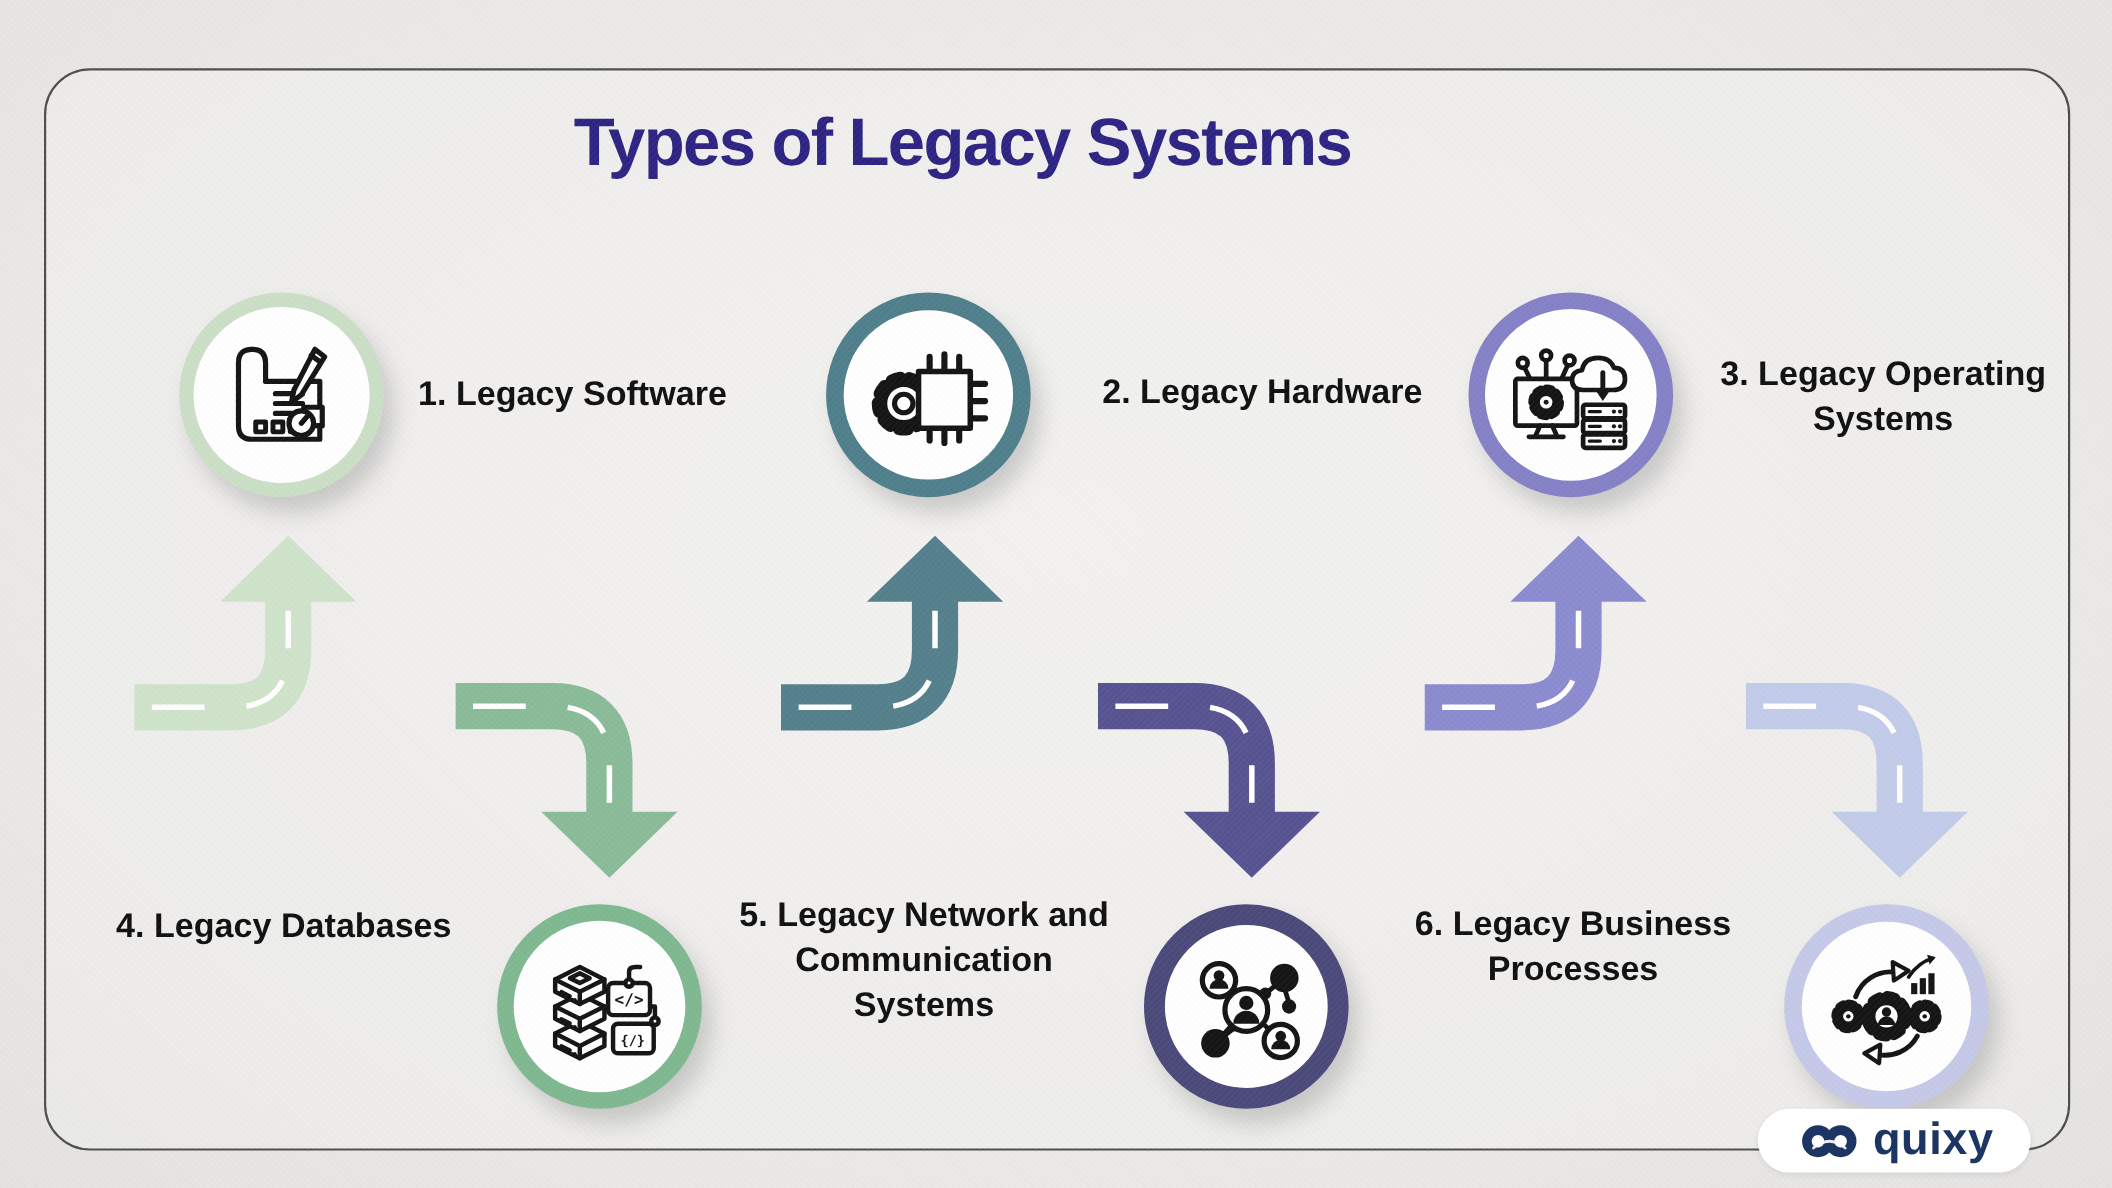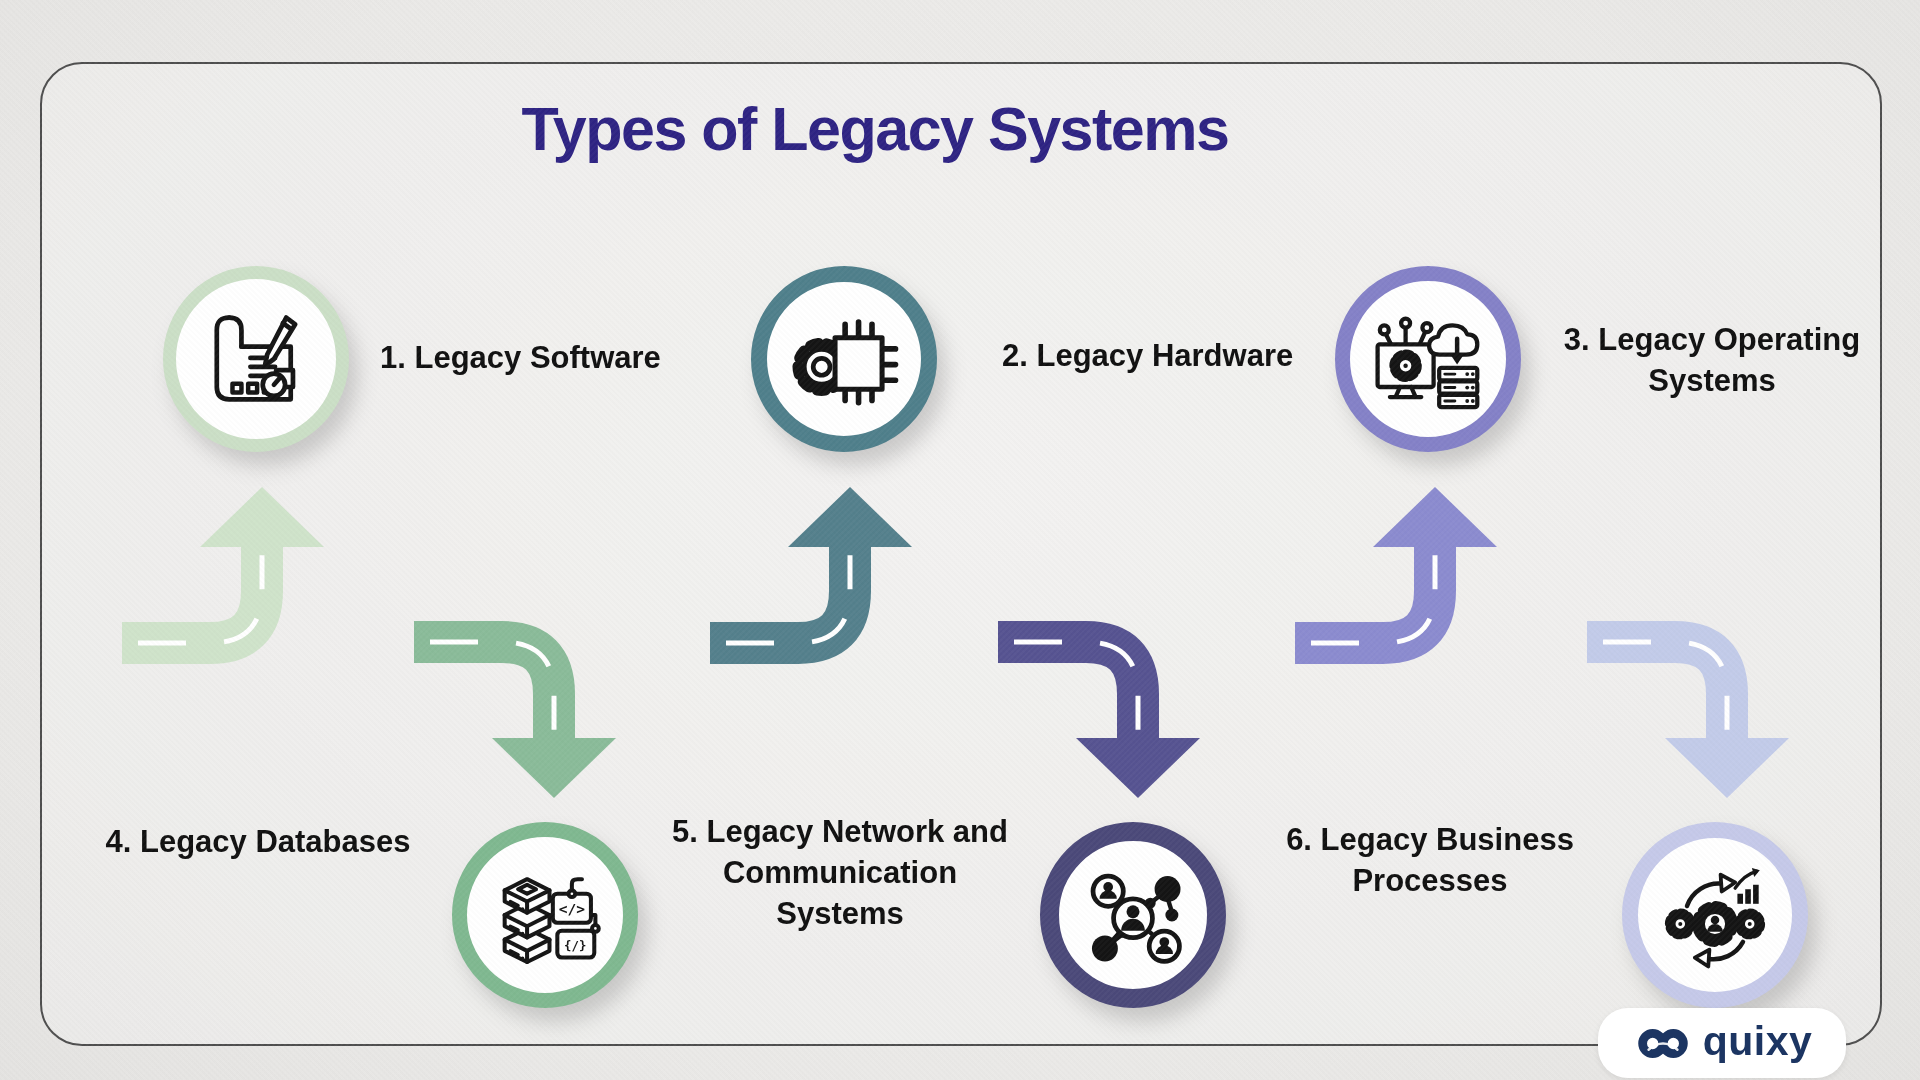--- a/index.html
+++ b/index.html
@@ -18,21 +18,21 @@
   .title{position:absolute;left:400px;top:96px;width:950px;text-align:center;
     font-size:61px;font-weight:bold;letter-spacing:-1.5px;color:#2e2383;line-height:1.1;}
   .node-label{position:absolute;font-size:31px;font-weight:bold;color:#101010;line-height:1.32;}
   .circle{position:absolute;border-style:solid;border-radius:50%;background:#fff;
     width:186px;height:186px;box-sizing:border-box;display:flex;align-items:center;justify-content:center;
     box-shadow:9px 14px 20px rgba(100,100,100,.28);}
   .circle svg{display:block;}
   .arrow{position:absolute;width:205px;height:190px;}
   .arrow svg{display:block;width:205px;height:190px;}
   .arrow.down svg{transform:scaleY(-1);}
-  .logo-pill{position:absolute;left:1598px;top:1008px;width:248px;height:70px;background:#ffffff;
+  .logo-pill{position:absolute;left:1598px;top:1008px;width:248px;height:58px;background:#ffffff;
     border-radius:30px;display:flex;align-items:center;justify-content:center;gap:9px;z-index:60;
     box-shadow:0 2px 6px rgba(0,0,0,.08);cursor:pointer;}
   .logo-text{font-size:41px;font-weight:bold;letter-spacing:.5px;color:#1c3562;transform:translateY(-2px);}
   .icon-stroke{stroke:#141414;fill:none;stroke-linecap:round;stroke-linejoin:round;}
 </style>
 </head>
 <body>
 
 <div class="stage">
 

